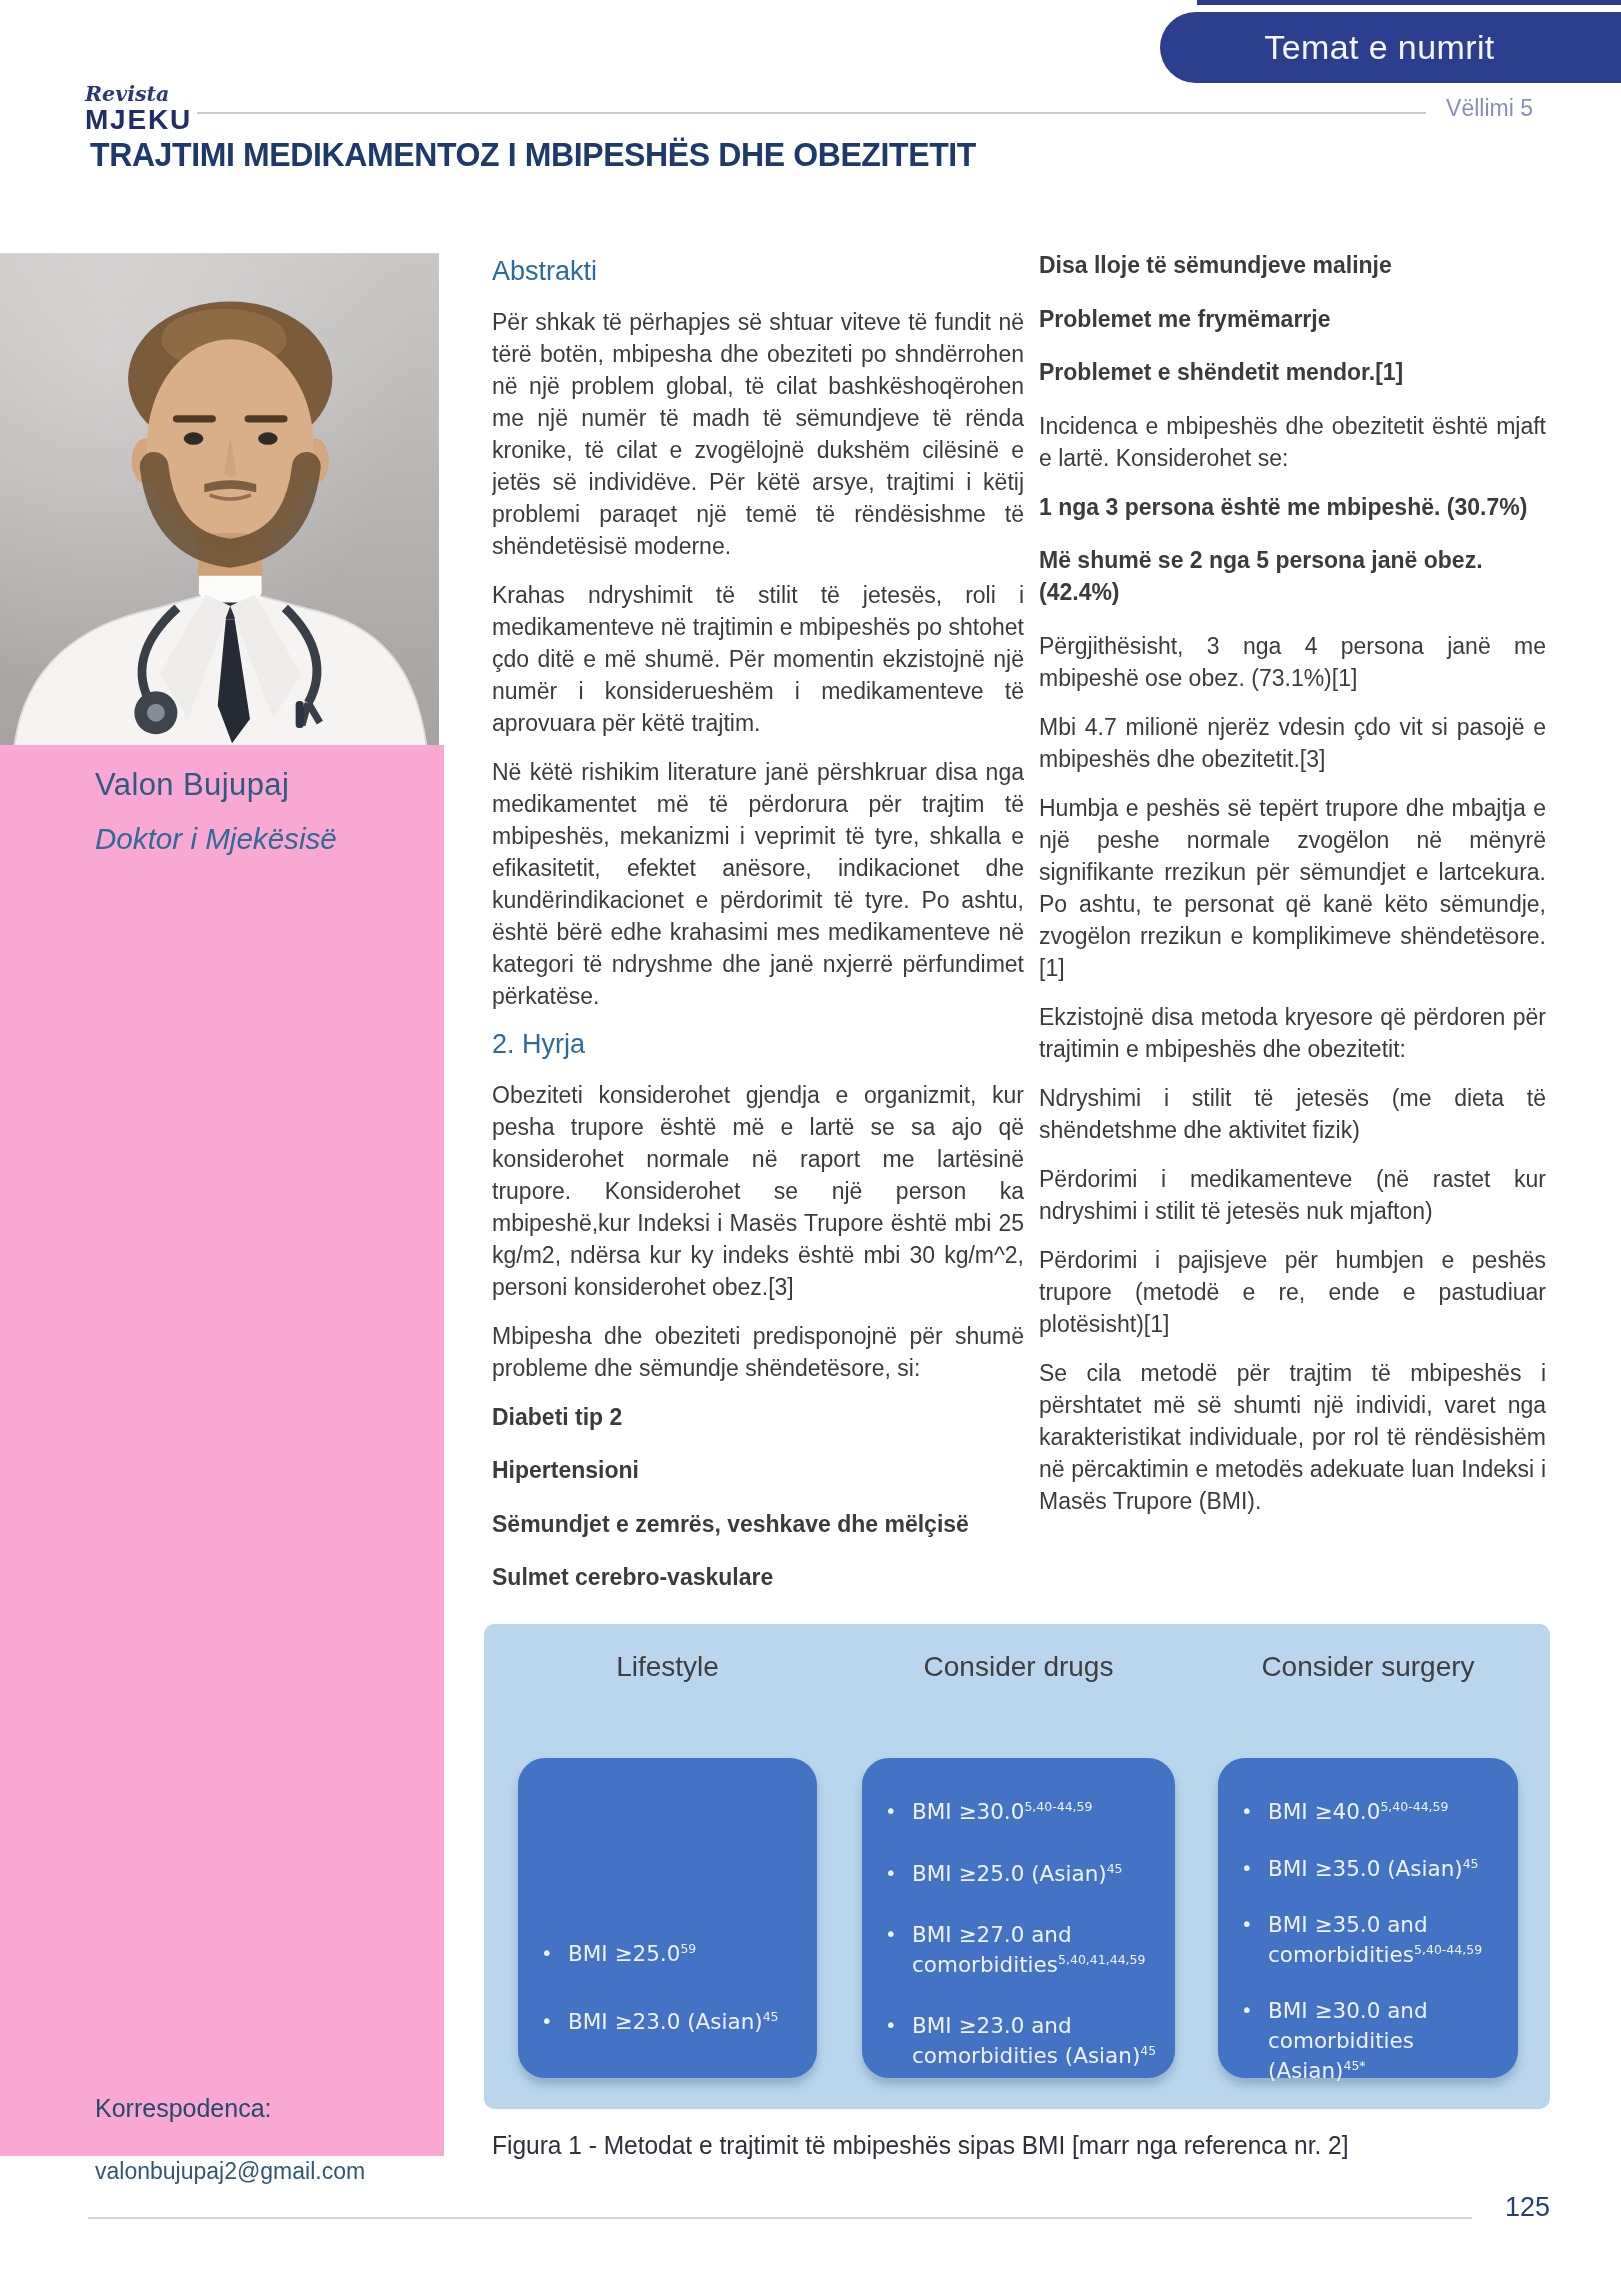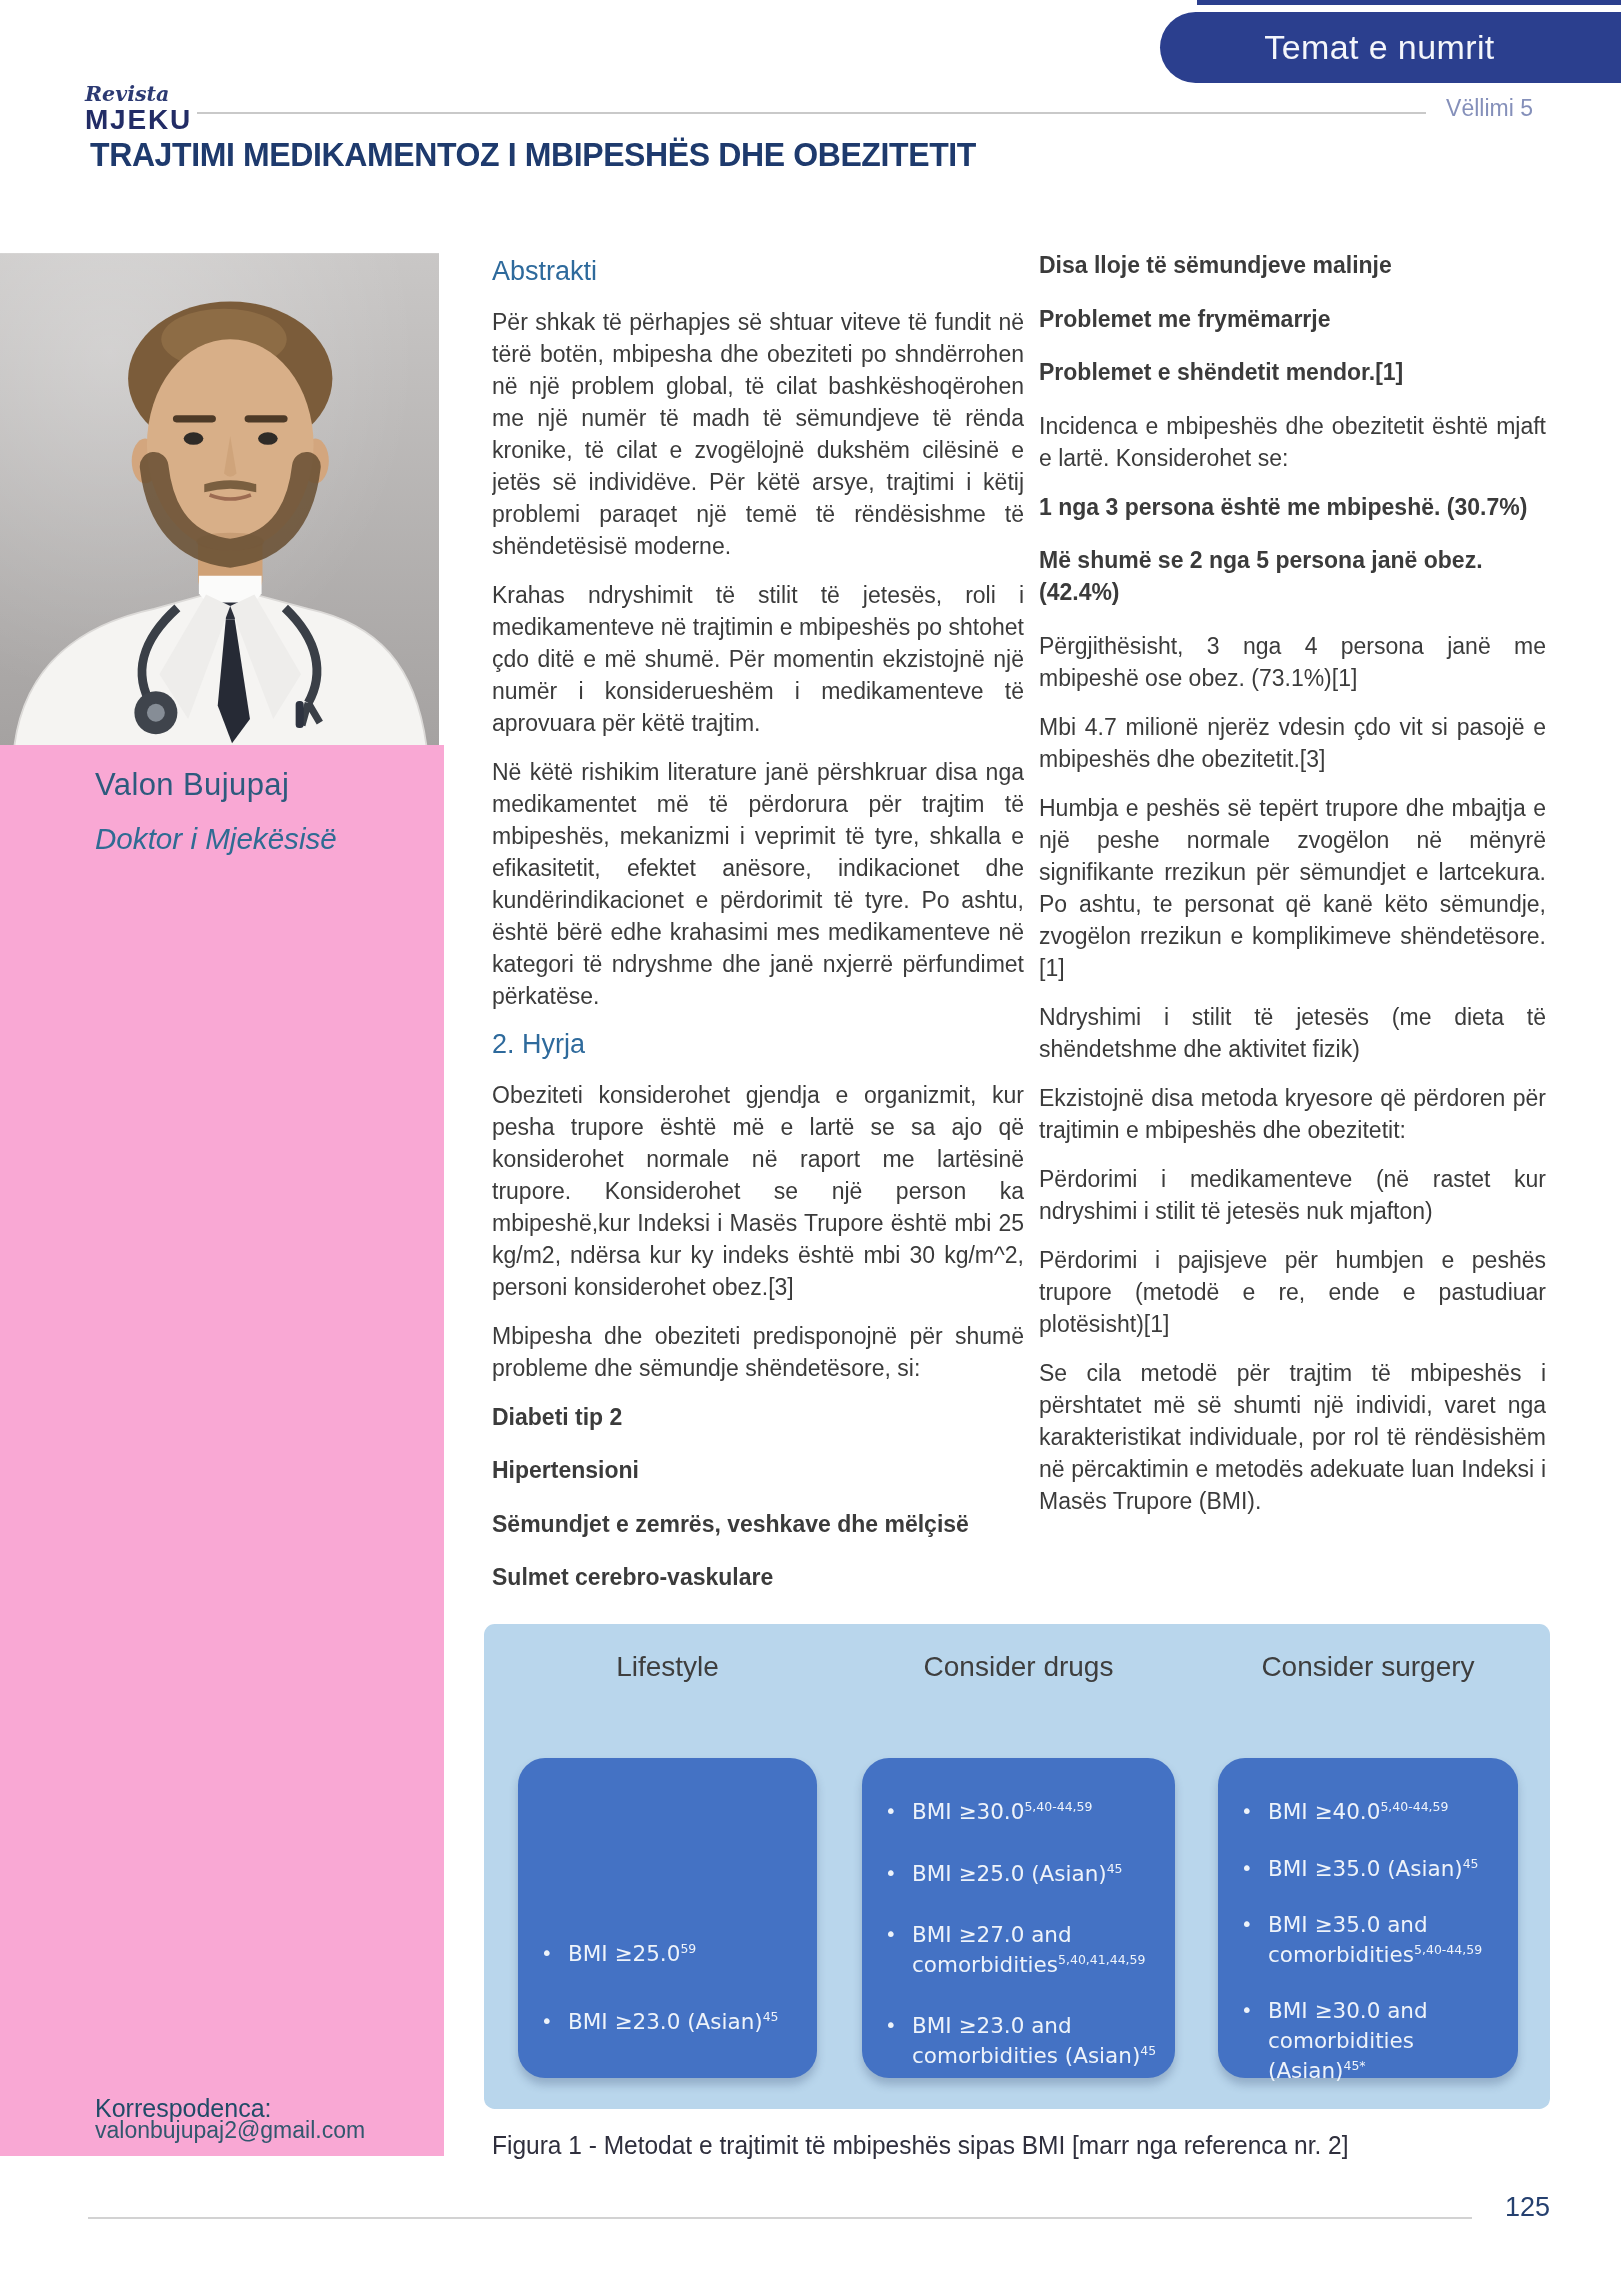--- a/index.html
+++ b/index.html
@@ -23,21 +23,21 @@
 
   .title{position:absolute;left:90px;top:136px;width:1361px;font-size:33px;font-weight:700;
          color:#1e3a6d;letter-spacing:-0.4px;transform:scaleX(.97);transform-origin:left top;}
 
   
   .photo{position:absolute;left:0;top:253px;width:439px;height:493px;overflow:hidden;}
   .panel{position:absolute;left:0;top:745px;width:444px;height:1411px;background:#f9a8d4;}
   .author-name{position:absolute;left:95px;top:21.5px;font-size:31px;color:#2d5a7d;letter-spacing:0.4px;}
   .author-degree{position:absolute;left:95px;top:77px;font-size:29.6px;font-style:italic;color:#2f6b93;}
   .corr-label{position:absolute;left:95px;top:1349px;font-size:25px;color:#214b67;}
-  .corr-email{position:absolute;left:95px;top:1372px;font-size:23px;color:#32576e;}
+  .corr-email{position:absolute;left:95px;top:1413px;font-size:23px;color:#32576e;}
 
   
   .col{position:absolute;top:249px;height:1372px;overflow:hidden;font-size:23px;line-height:32px;}
   .col-mid{left:492px;width:532px;}
   .col-right{left:1039px;width:507px;}
   .blk-heading{font-size:27px;color:#2e6a9c;margin:7.2px 0 19.7px;line-height:30px;}
   .blk-para{text-align:justify;margin:0 0 17px;}
   .blk-line{margin:0 0 21.5px;font-weight:bold;}
 
   
@@ -163,22 +163,22 @@
   <div id="col-right" class="col col-right">
       <div class="blk-line">Disa lloje të sëmundjeve malinje</div>
       <div class="blk-line">Problemet me frymëmarrje</div>
       <div class="blk-line">Problemet e shëndetit mendor.[1]</div>
       <div class="blk-para">Incidenca e mbipeshës dhe obezitetit është mjaft e lartë. Konsiderohet se:</div>
       <div class="blk-line">1 nga 3 persona është me mbipeshë. (30.7%)</div>
       <div class="blk-line">Më shumë se 2 nga 5 persona janë obez. (42.4%)</div>
       <div class="blk-para">Përgjithësisht, 3 nga 4 persona janë me mbipeshë ose obez. (73.1%)[1]</div>
       <div class="blk-para">Mbi 4.7 milionë njerëz vdesin çdo vit si pasojë e mbipeshës dhe obezitetit.[3]</div>
       <div class="blk-para">Humbja e peshës së tepërt trupore dhe mbajtja e një peshe normale zvogëlon në mënyrë signifikante rrezikun për sëmundjet e lartcekura. Po ashtu, te personat që kanë këto sëmundje, zvogëlon rrezikun e komplikimeve shëndetësore.[1]</div>
+      <div class="blk-para">Ekzistojnë disa metoda kryesore që përdoren për trajtimin e mbipeshës dhe obezitetit:</div>
       <div class="blk-para">Ndryshimi i stilit të jetesës (me dieta të shëndetshme dhe aktivitet fizik)</div>
-      <div class="blk-para">Ekzistojnë disa metoda kryesore që përdoren për trajtimin e mbipeshës dhe obezitetit:</div>
       <div class="blk-para">Përdorimi i medikamenteve (në rastet kur ndryshimi i stilit të jetesës nuk mjafton)</div>
       <div class="blk-para">Përdorimi i pajisjeve për humbjen e peshës trupore (metodë e re, ende e pastudiuar plotësisht)[1]</div>
       <div class="blk-para">Se cila metodë për trajtim të mbipeshës i përshtatet më së shumti një individi, varet nga karakteristikat individuale, por rol të rëndësishëm në përcaktimin e metodës adekuate luan Indeksi i Masës Trupore (BMI).</div>
     </div>
 
   <div class="figure">
     <div id="fig-heads">
         <div class="fig-head">Lifestyle</div>
         <div class="fig-head">Consider drugs</div>
         <div class="fig-head">Consider surgery</div>

